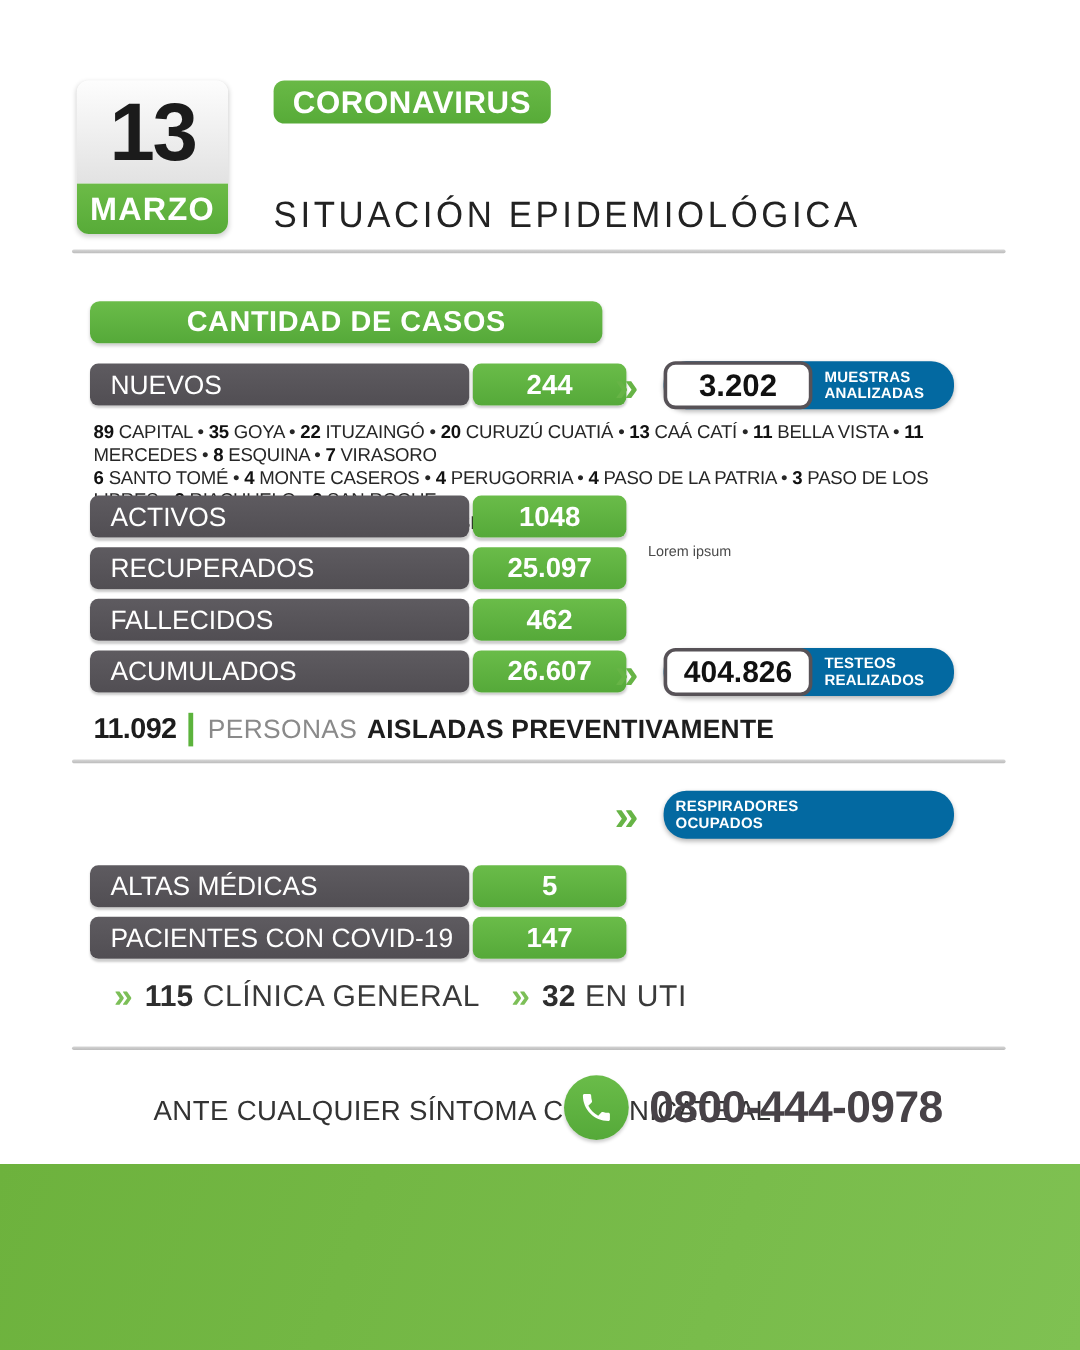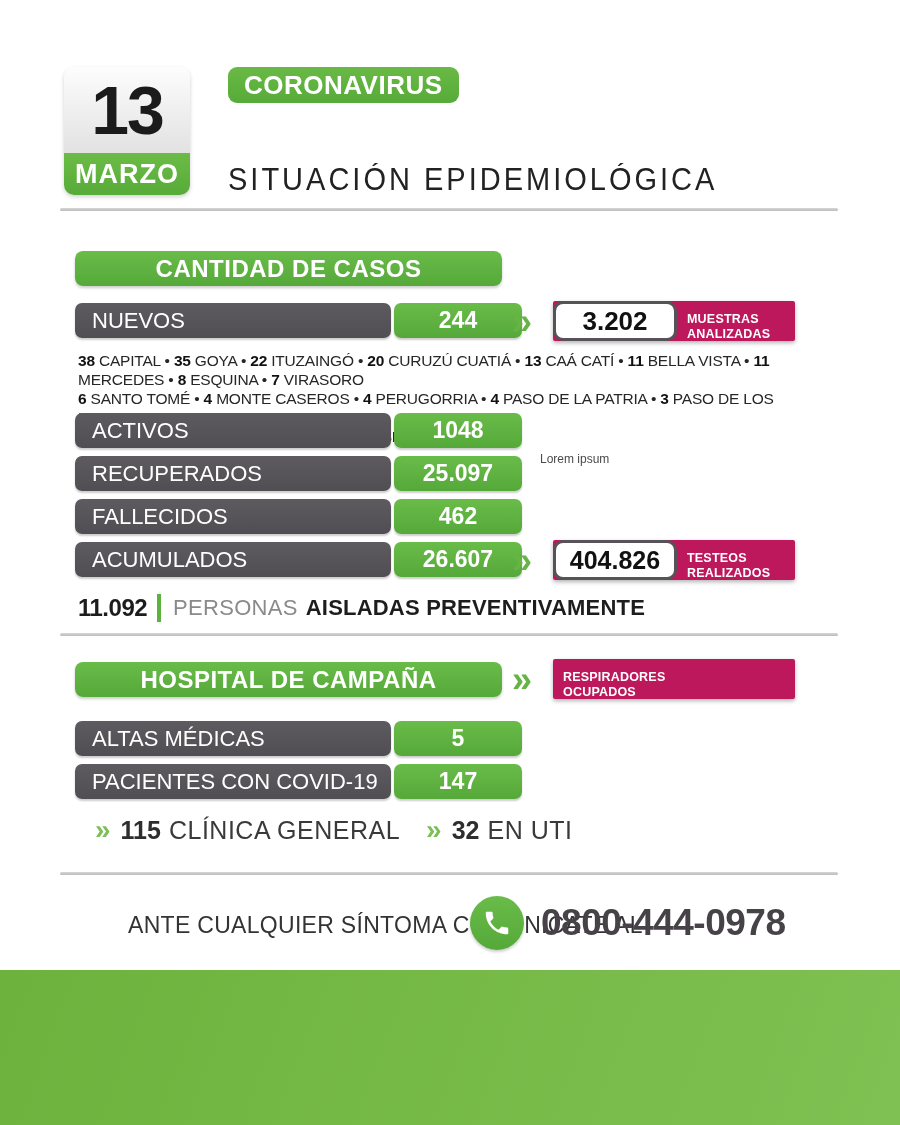--- a/index.html
+++ b/index.html
@@ -44,25 +44,25 @@
   .stat-value { position:absolute; left:319px; top:0; width:128px; height:35px;
     background:linear-gradient(#6abc49,#55a939); border-radius:7px; color:#fff;
     display:flex; align-items:center; justify-content:center;
     font-size:23px; font-weight:800; box-shadow:0 2px 2px rgba(0,0,0,.2); }
 
   
   .chev { position:absolute; color:#67b446; font-size:36px; font-weight:700; line-height:38px; }
 
   
   .capsule { position:absolute; left:553px; width:242px; height:40px; display:flex;
-    background:#be185d; border-radius:2px; box-shadow:0 2px 4px rgba(0,0,0,.3); }
+    background:#0369a1; border-radius:19px; box-shadow:0 2px 4px rgba(0,0,0,.3); }
   .capsule .white { width:124px; background:#fff; border:3px solid #575257; border-radius:10px;
     display:flex; align-items:center; justify-content:center;
     font-size:26px; font-weight:800; color:#111; }
-  .capsule .dark { flex:1; color:#fff; display:flex; align-items:flex-end; padding-left:10px;
+  .capsule .dark { flex:1; color:#fff; display:flex; align-items:center; padding-left:10px;
     font-size:12.5px; font-weight:600; line-height:1.15; letter-spacing:.2px; width:110px; }
   .capsule .dark span { width:90px; }
 
   
   .breakdown { position:absolute; left:78px; top:351px; width:740px;
     font-size:15.5px; line-height:19px; color:#262626; font-weight:500; letter-spacing:-.2px; }
   .breakdown b { font-weight:800; color:#111; }
 
   .stray { position:absolute; left:540px; top:452px; font-size:12px; color:#4a4a4a; }
 
@@ -116,21 +116,21 @@
   </div>
   <span class="chev" style="left:512px; top:303px">»</span>
   <div class="capsule" style="top:301px">
     <div class="white">3.202</div>
     <div class="dark">
       <span>MUESTRAS ANALIZADAS</span>
     </div>
   </div>
 
   <div class="breakdown">
-    <div><b>38</b> CAPITAL • <b>35</b> GOYA • <b>22</b> ITUZAINGÓ • <b>20</b> CURUZÚ CUATIÁ • <b>13</b> CAÁ CATÍ • <b>11</b> BELLA VISTA • <b>11</b> MERCEDES • <b>8</b> ESQUINA • <b>7</b> VIRASORO</div>
+    <div><b>89</b> CAPITAL • <b>35</b> GOYA • <b>22</b> ITUZAINGÓ • <b>20</b> CURUZÚ CUATIÁ • <b>13</b> CAÁ CATÍ • <b>11</b> BELLA VISTA • <b>11</b> MERCEDES • <b>8</b> ESQUINA • <b>7</b> VIRASORO</div>
     <div><b>6</b> SANTO TOMÉ • <b>4</b> MONTE CASEROS • <b>4</b> PERUGORRIA • <b>4</b> PASO DE LA PATRIA • <b>3</b> PASO DE LOS LIBRES • <b>2</b> RIACHUELO • <b>2</b> SAN ROQUE</div>
     <div><b>1</b> SALADAS • <b>1</b> EL SOMBRERO • <b>1</b> SAN COSME</div>
   </div>
 
   <div class="stat-row" style="top:413px">
     <div class="stat-label">ACTIVOS</div>
     <div class="stat-value">1048</div>
   </div>
 
   <div class="stray">Lorem ipsum</div>
@@ -159,21 +159,20 @@
 
   <div class="aisladas">
     <span class="num">11.092</span>
     <span class="vbar"></span>
     <span class="light">PERSONAS</span>
     <span class="bold">AISLADAS PREVENTIVAMENTE</span>
   </div>
 
   <div class="divider" style="top:633px"></div>
 
-  <div class="section-bar" style="top:662px">HOSPITAL DE CAMPAÑA</div>
   <span class="chev" style="left:512px; top:661px">»</span>
   <div class="capsule" style="top:659px">
     <div class="dark">
       <span>RESPIRADORES OCUPADOS</span>
     </div>
   </div>
 
   <div class="stat-row" style="top:721px">
     <div class="stat-label">ALTAS MÉDICAS</div>
     <div class="stat-value">5</div>

